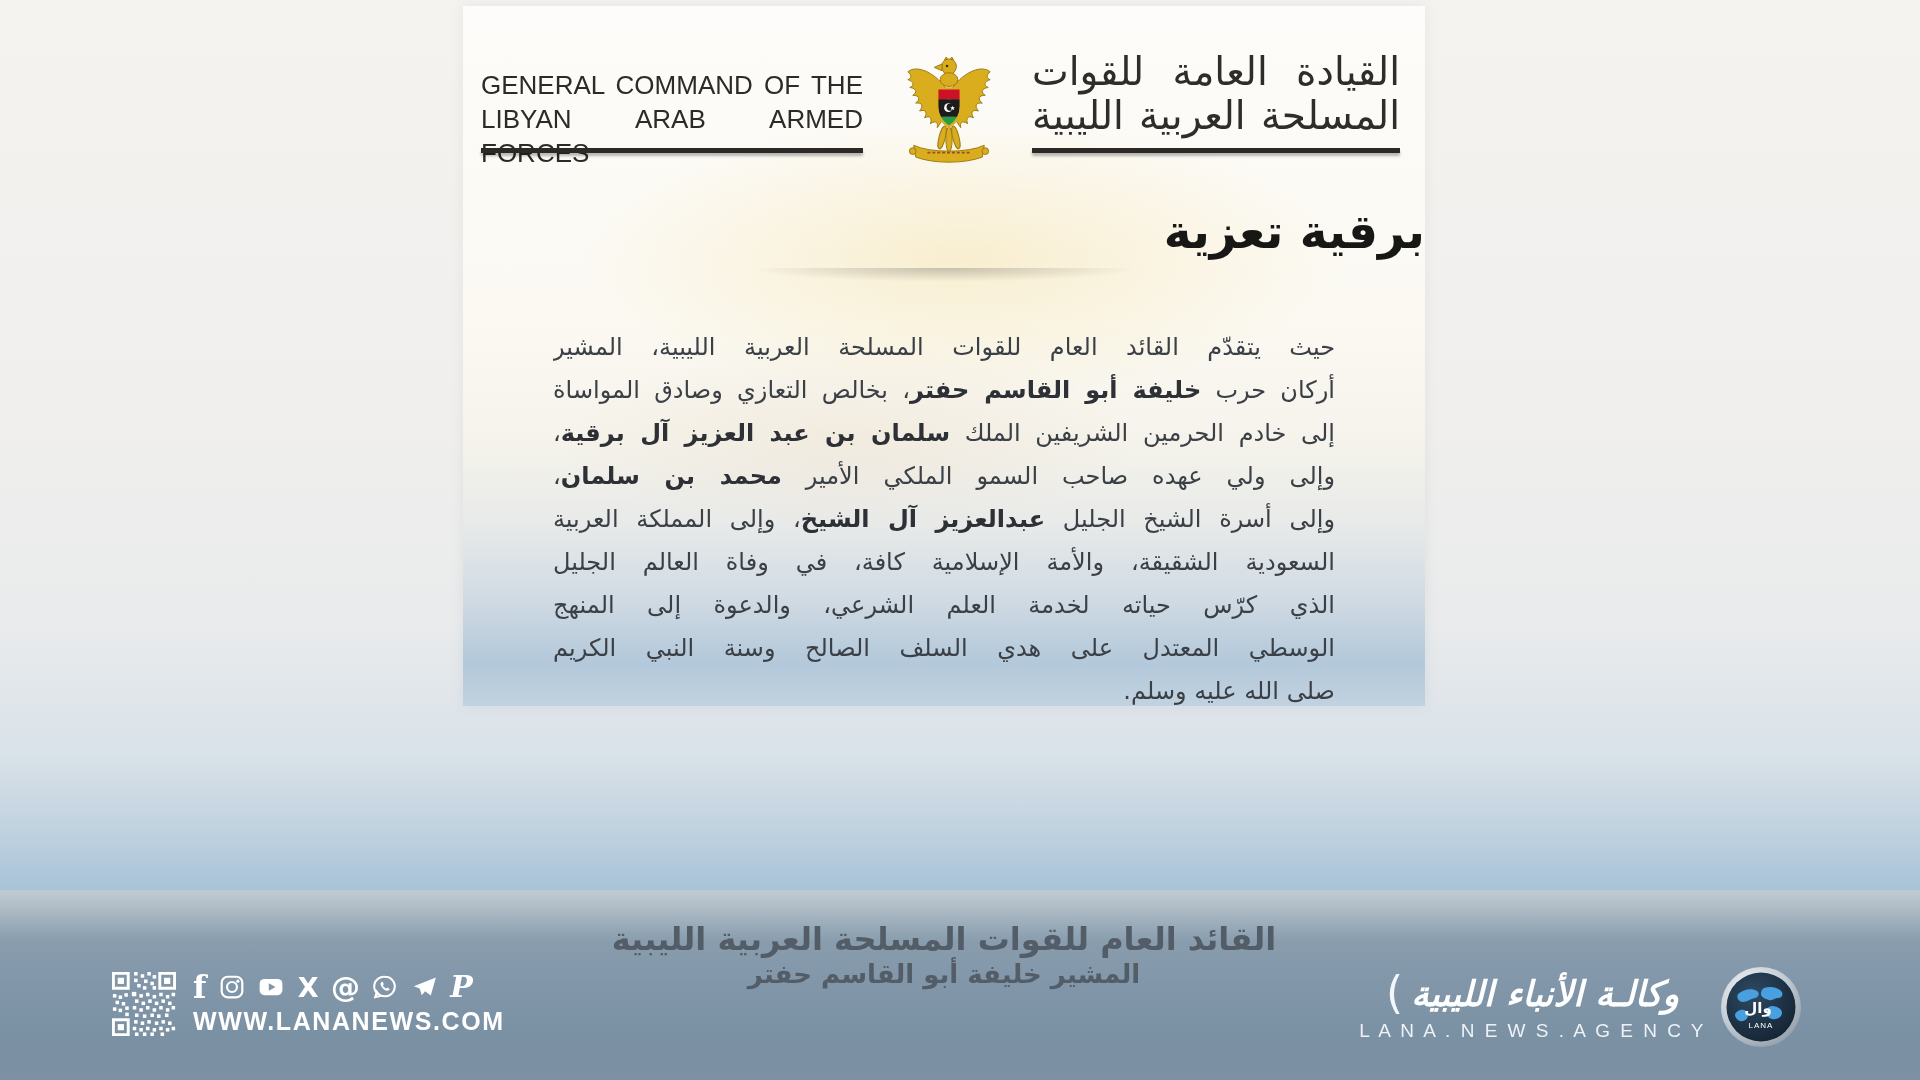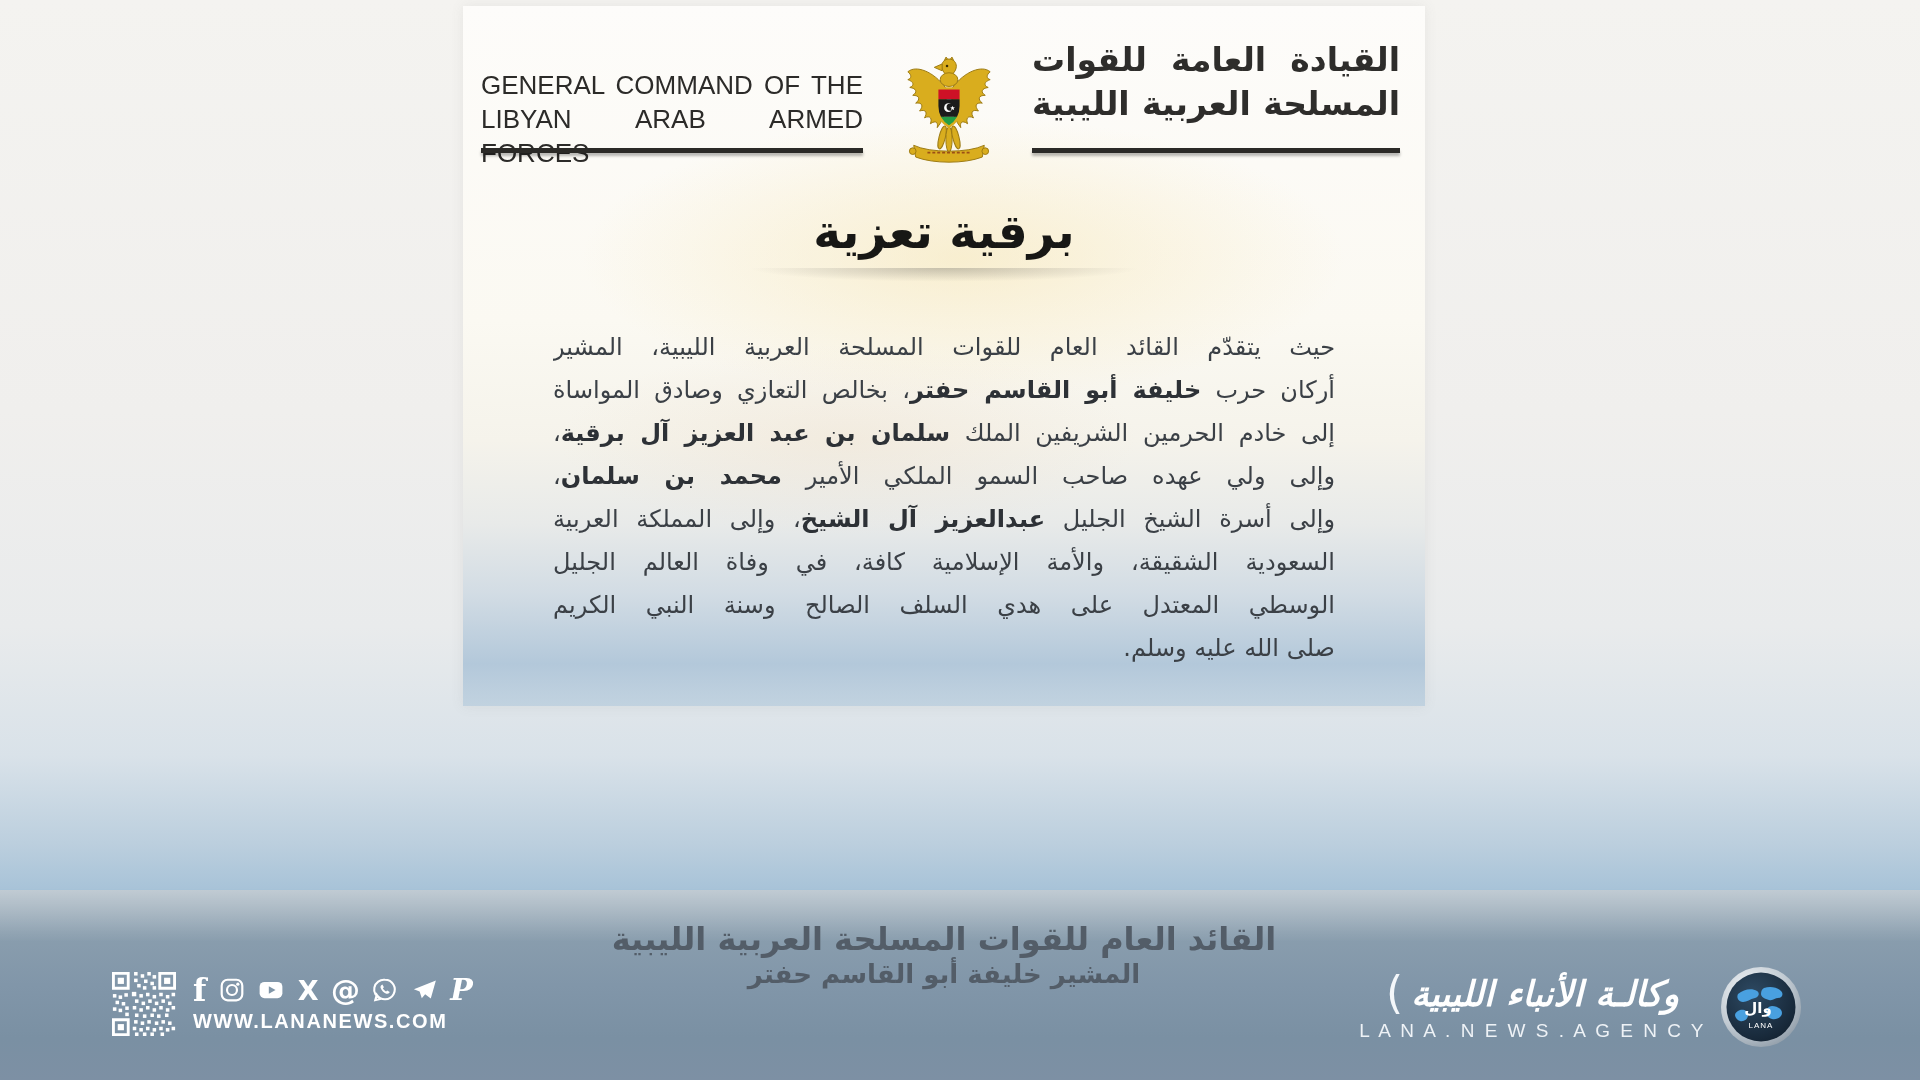--- a/index.html
+++ b/index.html
@@ -22,25 +22,25 @@
     box-shadow:0 0 12px rgba(110,110,110,.10);}
 
   
   .hdr-en{position:absolute;left:18px;top:62px;width:382px;
     font-family:"Liberation Sans",sans-serif;font-size:26px;line-height:34px;color:#2c2b29;}
   .jline{text-align:justify;text-align-last:justify;}
   .rule{position:absolute;top:142px;height:5px;background:#2b2a27;box-shadow:0 3px 3px rgba(0,0,0,.28);}
   .rule-en{left:18px;width:382px;}
   .rule-ar{right:25px;width:368px;}
   .emblem{position:absolute;left:437px;top:46px;width:98px;height:116px;}
-  .hdr-ar{position:absolute;right:25px;top:32px;width:368px;direction:rtl;
-    font-size:33px;line-height:44px;color:#2e2d2b;font-weight:bold;}
-
-  
-  .title{position:absolute;left:0;top:198px;width:100%;text-align:center;direction:rtl;
+  .hdr-ar{position:absolute;right:25px;top:44px;width:368px;direction:rtl;
+    font-size:39px;line-height:44px;color:#2e2d2b;}
+
+  
+  .title{position:absolute;left:0;top:198px;width:100%;text-align:right;direction:rtl;
     font-size:47px;font-weight:bold;color:#171715;}
   .title-shadow{position:absolute;left:50%;top:262px;transform:translateX(-50%);
     width:540px;height:20px;
     background:radial-gradient(ellipse 50% 95% at 50% 0%,rgba(70,70,70,.28),rgba(70,70,70,0) 72%);}
 
   
   .bodytext{position:absolute;left:90px;top:320px;width:782px;direction:rtl;
     font-size:24px;color:#3b4046;}
   .bline{height:43px;line-height:43px;text-align:justify;text-align-last:justify;overflow:hidden;}
   .bline.lastline{text-align-last:right;}
@@ -56,21 +56,21 @@
   
   .footer-left{position:absolute;left:112px;top:972px;display:flex;gap:17px;align-items:center;}
   .qr{width:64px;height:64px;}
   .fl-col{display:flex;flex-direction:column;gap:5px;width:280px;}
   .icons{display:flex;justify-content:space-between;align-items:center;height:30px;}
   .icons .tglyph{color:#fff;font-weight:bold;line-height:1;}
   .gly-f{font-family:"DejaVu Serif",serif;font-size:31px;}
   .gly-x{font-family:"DejaVu Sans",sans-serif;font-size:27px;}
   .gly-at{font-family:"DejaVu Sans",sans-serif;font-size:29px;font-weight:normal;}
   .gly-p{font-family:"DejaVu Serif",serif;font-size:30px;font-style:italic;}
-  .website{font-family:"Liberation Sans",sans-serif;font-weight:bold;font-size:20px;
+  .website{font-family:"Liberation Sans",sans-serif;font-weight:bold;font-size:25px;
     letter-spacing:1.6px;color:#ffffff;white-space:nowrap;}
 
   
   .footer-right{position:absolute;right:118px;top:966px;display:flex;align-items:center;gap:14px;}
   .fr-text{display:flex;flex-direction:column;align-items:center;}
   .fr-ar-row{display:flex;align-items:center;gap:8px;}
   .crescent{color:#f4f7fa;font-size:44px;font-weight:normal;line-height:1;transform:translateY(-2px);}
   .fr-ar{direction:rtl;font-size:35px;font-weight:bold;color:#ffffff;line-height:1.15;white-space:nowrap;font-style:italic;}
   .fr-en{font-family:"Liberation Sans",sans-serif;font-size:19px;letter-spacing:2.5px;
     color:#eef2f6;margin-top:3px;white-space:nowrap;}
@@ -142,20 +142,21 @@
     <div class="title-shadow"></div>
 
     <div class="bodytext">
         <div class="para">
           <div class="bline"><span>حيث يتقدّم القائد العام للقوات المسلحة العربية الليبية، المشير</span></div>
           <div class="bline"><span>أركان حرب </span><span class="b">خليفة أبو القاسم حفتر</span><span>، بخالص التعازي وصادق المواساة</span></div>
           <div class="bline"><span>إلى خادم الحرمين الشريفين الملك </span><span class="b">سلمان بن عبد العزيز آل برقية</span><span>،</span></div>
           <div class="bline"><span>وإلى ولي عهده صاحب السمو الملكي الأمير </span><span class="b">محمد بن سلمان</span><span>،</span></div>
           <div class="bline"><span>وإلى أسرة الشيخ الجليل </span><span class="b">عبدالعزيز آل الشيخ</span><span>، وإلى المملكة العربية</span></div>
           <div class="bline"><span>السعودية الشقيقة، والأمة الإسلامية كافة، في وفاة العالم الجليل</span></div>
+          <div class="bline"><span>الذي كرّس حياته لخدمة العلم الشرعي، والدعوة إلى المنهج</span></div>
           <div class="bline"><span>الوسطي المعتدل على هدي السلف الصالح وسنة النبي الكريم</span></div>
           <div class="bline lastline"><span>صلى الله عليه وسلم.</span></div>
         </div>
       </div>
   </div>
 
   <div class="signature">
     <div class="sig1">القائد العام للقوات المسلحة العربية الليبية</div>
     <div class="sig2">المشير  خليفة أبو القاسم حفتر</div>
   </div>

